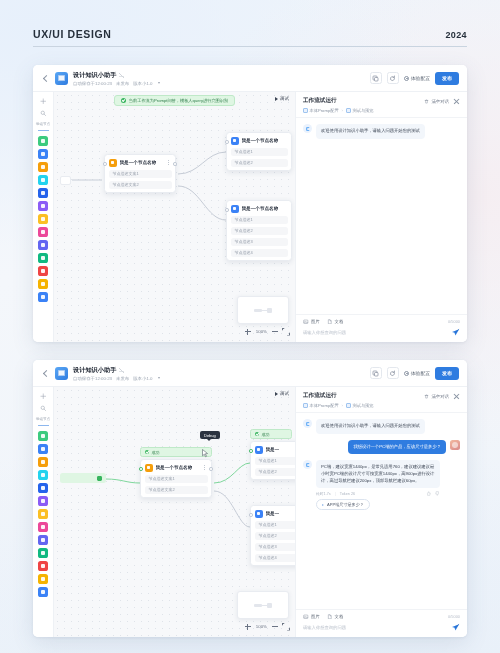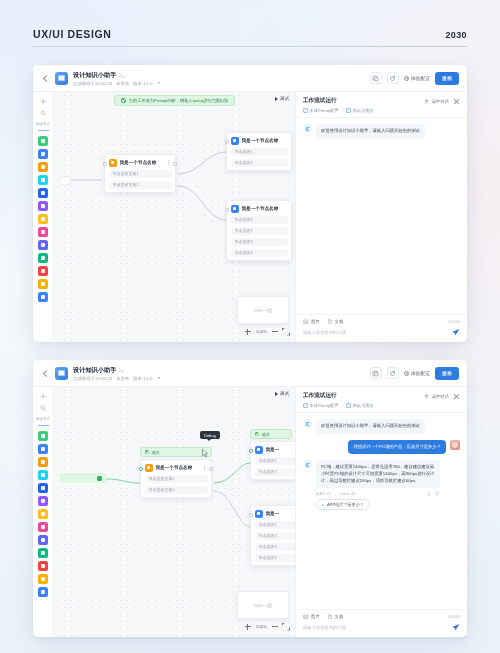--- a/index.html
+++ b/index.html
@@ -369,21 +369,21 @@
     flex: 1 1 auto; font-size: 4.3px; color: #b6bdc8; white-space: nowrap; overflow: hidden;
   }
   .send-btn { width: 9px; height: 9px; flex: 0 0 9px; cursor: pointer; }
   .send-btn svg { width: 9px; height: 9px; display: block; }
 </style>
 </head>
 <body>
 
 <div class="page-header">
   <div class="title">UX/UI DESIGN</div>
-  <div class="year">2030</div>
+  <div class="year">2024</div>
 </div>
 
 <div class="shell" id="shell-top">
 
   <div class="appbar">
     <div class="back-chev"></div>
     <div class="app-logo">
         <span></span>
       </div>
     <div class="app-titlewrap">

